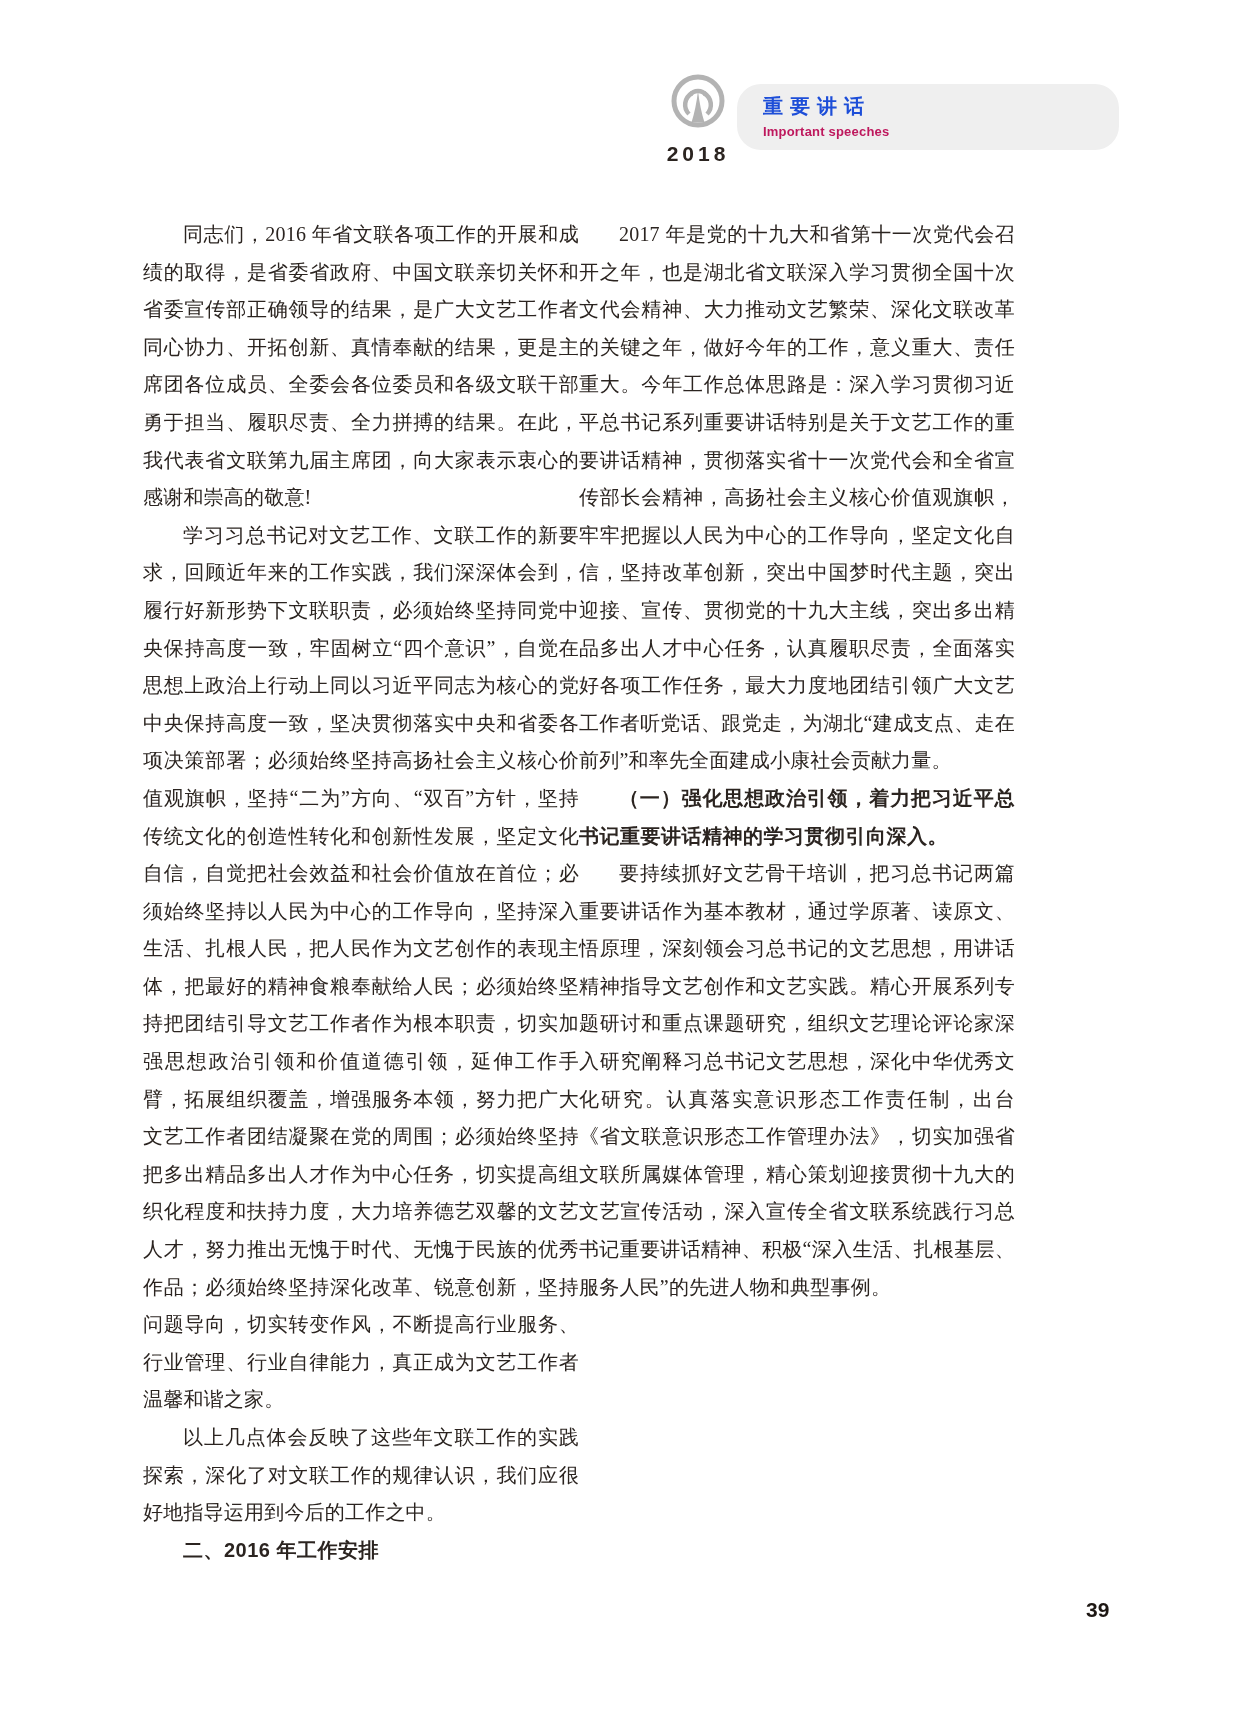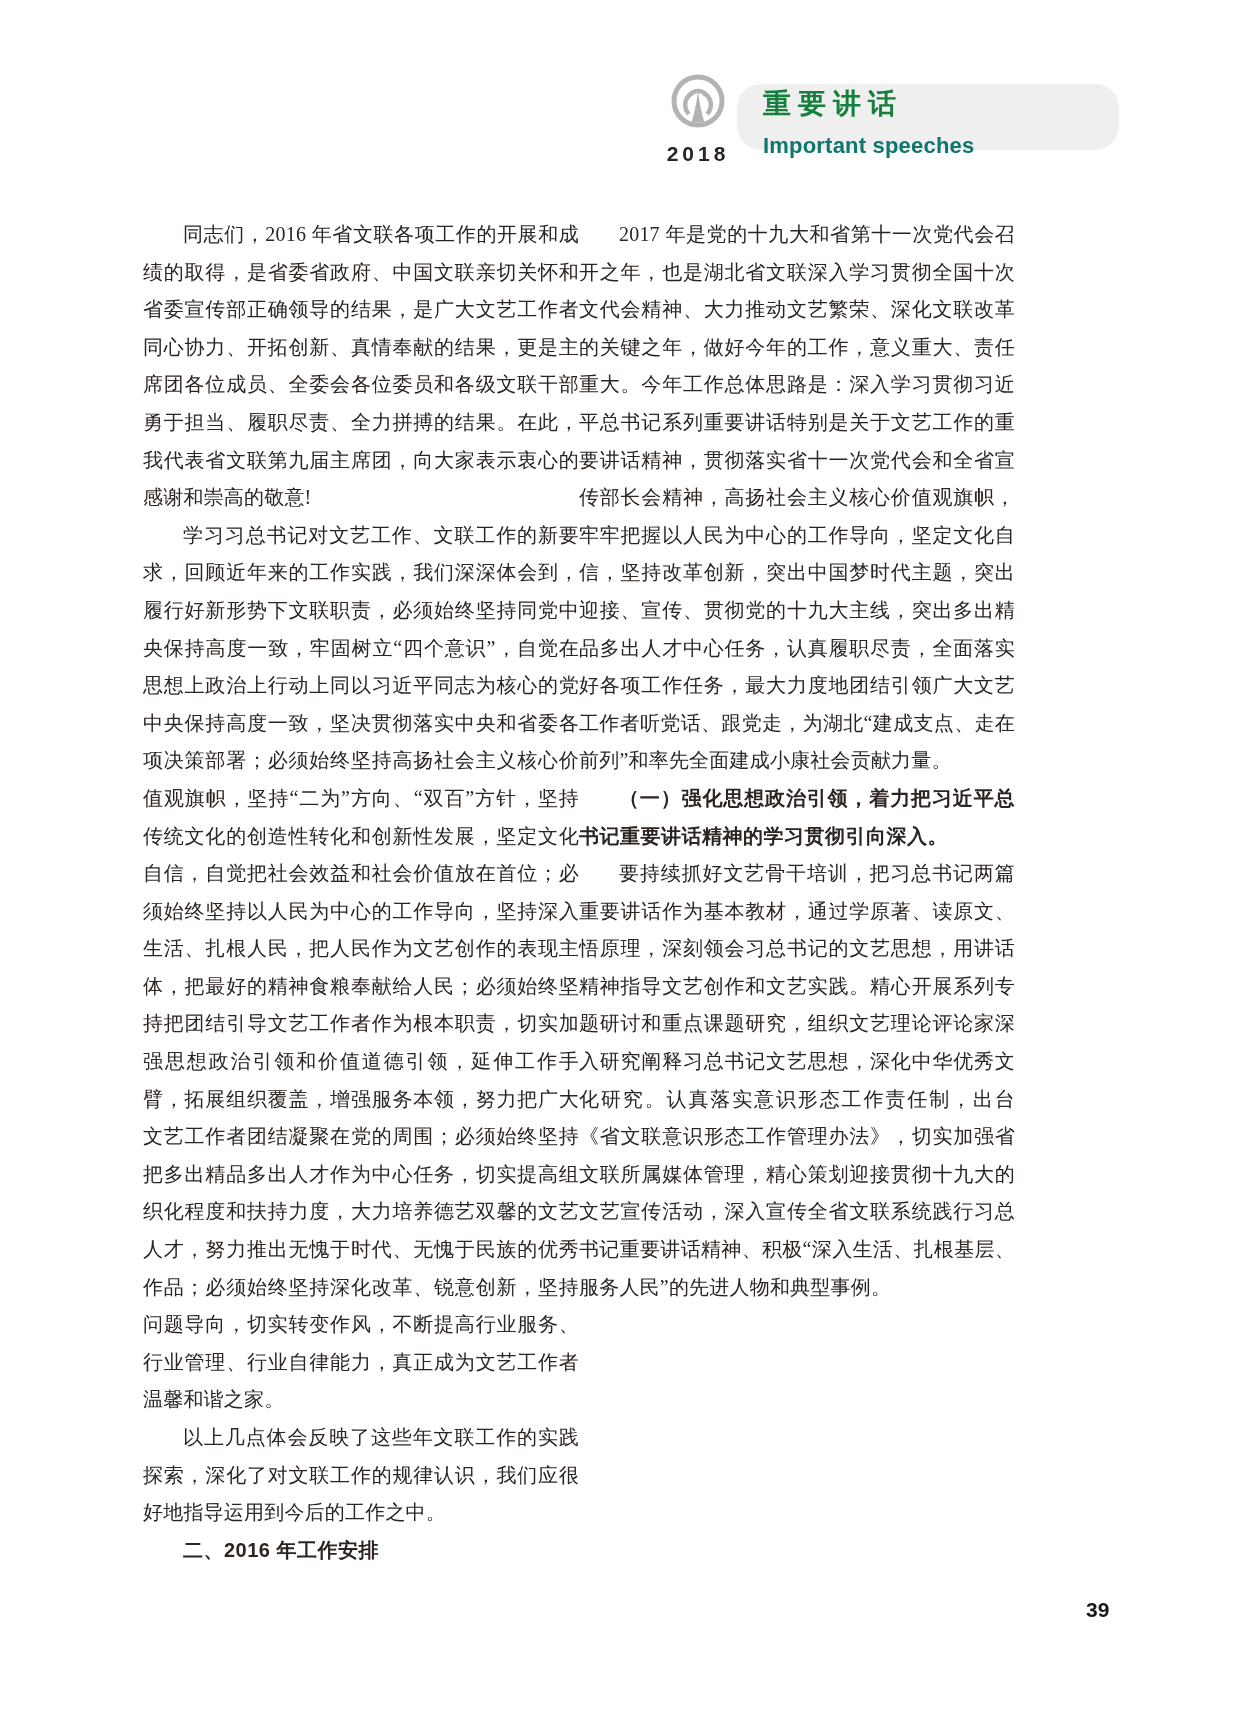--- a/index.html
+++ b/index.html
@@ -32,28 +32,28 @@
     color:var(--text-color);
   }
   .title-box{
     position:absolute;left:737px;top:84px;
     width:382px;height:66px;box-sizing:border-box;
     background:var(--box-bg);
     border-radius:24px;
     padding:8px 0 0 26px;
   }
   .title-cn{
-    font-family:Liberation Mono, monospace;
-    font-weight:bold;font-size:28px;letter-spacing:7px;
-    color:#15803d;line-height:28px;
+    font-family:Liberation Sans, sans-serif;
+    font-weight:bold;font-size:20px;letter-spacing:7px;
+    color:#1d4ed8;line-height:28px;
   }
   .title-en{
     font-family:"Liberation Sans","DejaVu Sans",sans-serif;
-    font-weight:bold;font-size:22px;letter-spacing:0.2px;
-    color:#0f766e;line-height:20px;margin-top:16px;
+    font-weight:bold;font-size:13px;letter-spacing:0.2px;
+    color:#be185d;line-height:20px;margin-top:2px;
   }
 
   
   .columns{
     position:absolute;left:143px;top:216px;
     width:936px;
     display:flex;
   }
   .col{width:436px;}
   p.para{

